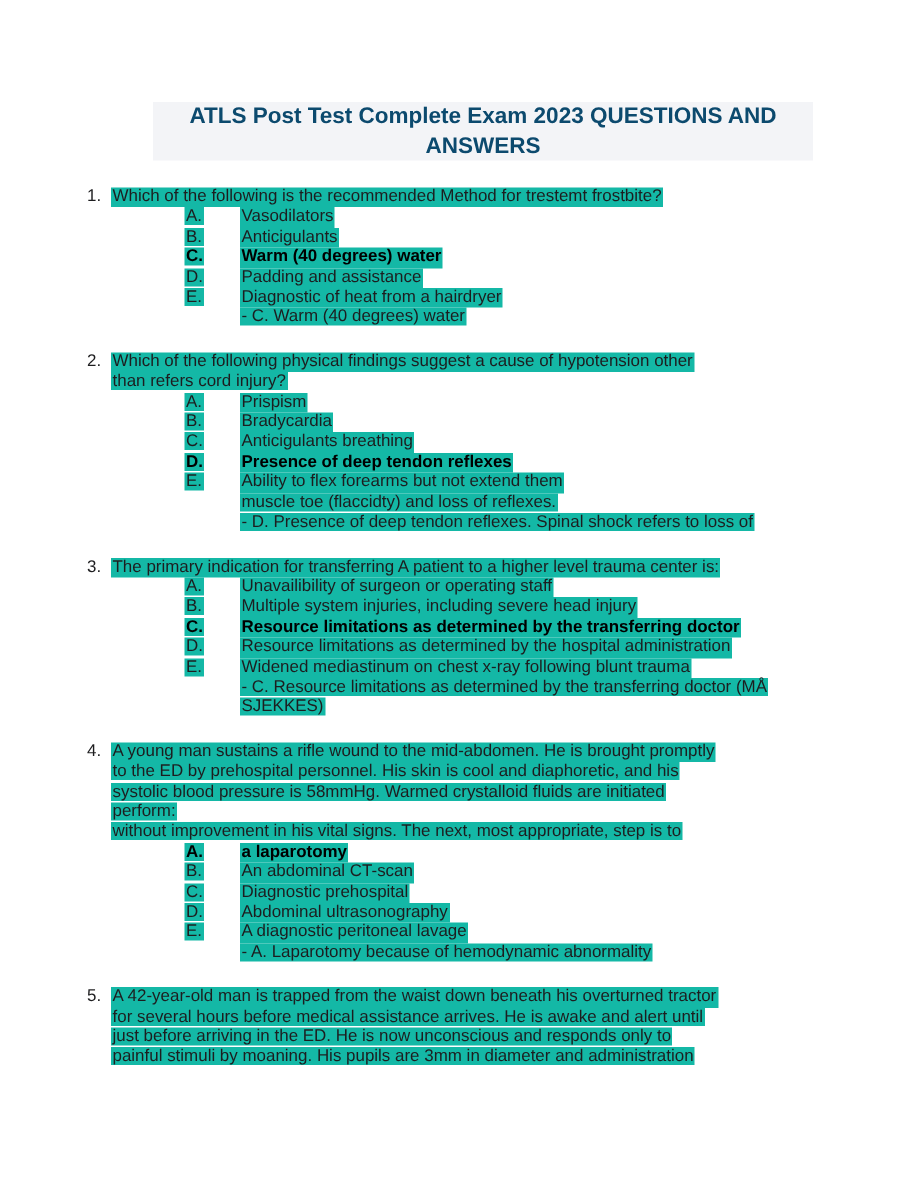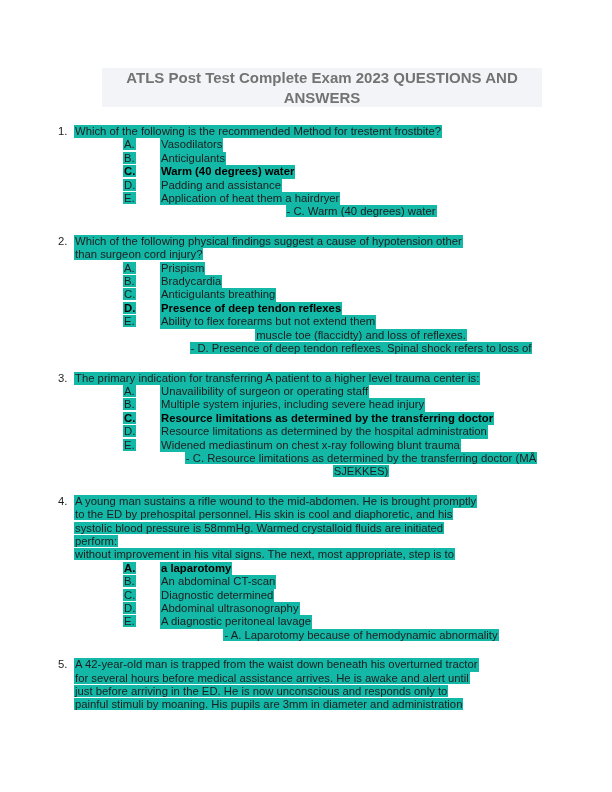--- a/index.html
+++ b/index.html
@@ -13,35 +13,35 @@
     overflow: hidden;
   }
   .doc-title {
     margin: 68px 0 0 102px;
     width: 440px;
     background: #f3f4f7;
     text-align: center;
     font-weight: bold;
     font-size: 15px;
     line-height: 19.5px;
-    color: #737373;
+    color: #0c4a6e;
   }
   .body-col {
     margin: 18px 50px 0 58px;
     font-size: 11.3px;
     line-height: 13.4px;
   }
   .question { margin-bottom: 16px; }
   .line { min-height: 13.4px; white-space: nowrap; }
   .first { display: flex; }
   .q-num { width: 16px; flex: none; }
   .cont { padding-left: 16px; }
   .opt { display: flex; padding-left: 65px; }
   .letter { width: 37px; flex: none; }
-  .ans { padding-left: 102px; text-align: center; }
+  .ans { padding-left: 102px; }
   .correct { font-weight: bold; color: #000000; }
   .hl { background: #14b8a6; padding: 0 1px; }
 </style>
 </head>
 <body>
 
 <div class="page">
 
   <div class="doc-title">ATLS Post Test Complete Exam 2023 QUESTIONS AND ANSWERS</div>
 
@@ -63,34 +63,34 @@
       <div class="line opt correct">
         <span class="letter"><span class="hl">C.</span></span>
         <span class="hl">Warm (40 degrees) water</span>
       </div>
       <div class="line opt">
         <span class="letter"><span class="hl">D.</span></span>
         <span class="hl">Padding and assistance</span>
       </div>
       <div class="line opt">
         <span class="letter"><span class="hl">E.</span></span>
-        <span class="hl">Application of heat them a hairdryer</span>
+        <span class="hl">Diagnostic of heat from a hairdryer</span>
       </div>
       <div class="line ans">
         <span class="hl">- C. Warm (40 degrees) water</span>
       </div>
     </div>
 
     <div class="question">
       <div class="line first">
         <span class="q-num">2.</span>
         <span class="hl">Which of the following physical findings suggest a cause of hypotension other</span>
       </div>
       <div class="line cont">
-        <span class="hl">than surgeon cord injury?</span>
+        <span class="hl">than refers cord injury?</span>
       </div>
       <div class="line opt">
         <span class="letter"><span class="hl">A.</span></span>
         <span class="hl">Prispism</span>
       </div>
       <div class="line opt">
         <span class="letter"><span class="hl">B.</span></span>
         <span class="hl">Bradycardia</span>
       </div>
       <div class="line opt">
@@ -166,21 +166,21 @@
       <div class="line opt correct">
         <span class="letter"><span class="hl">A.</span></span>
         <span class="hl">a laparotomy</span>
       </div>
       <div class="line opt">
         <span class="letter"><span class="hl">B.</span></span>
         <span class="hl">An abdominal CT-scan</span>
       </div>
       <div class="line opt">
         <span class="letter"><span class="hl">C.</span></span>
-        <span class="hl">Diagnostic determined</span>
+        <span class="hl">Diagnostic prehospital</span>
       </div>
       <div class="line opt">
         <span class="letter"><span class="hl">D.</span></span>
         <span class="hl">Abdominal ultrasonography</span>
       </div>
       <div class="line opt">
         <span class="letter"><span class="hl">E.</span></span>
         <span class="hl">A diagnostic peritoneal lavage</span>
       </div>
       <div class="line ans">

